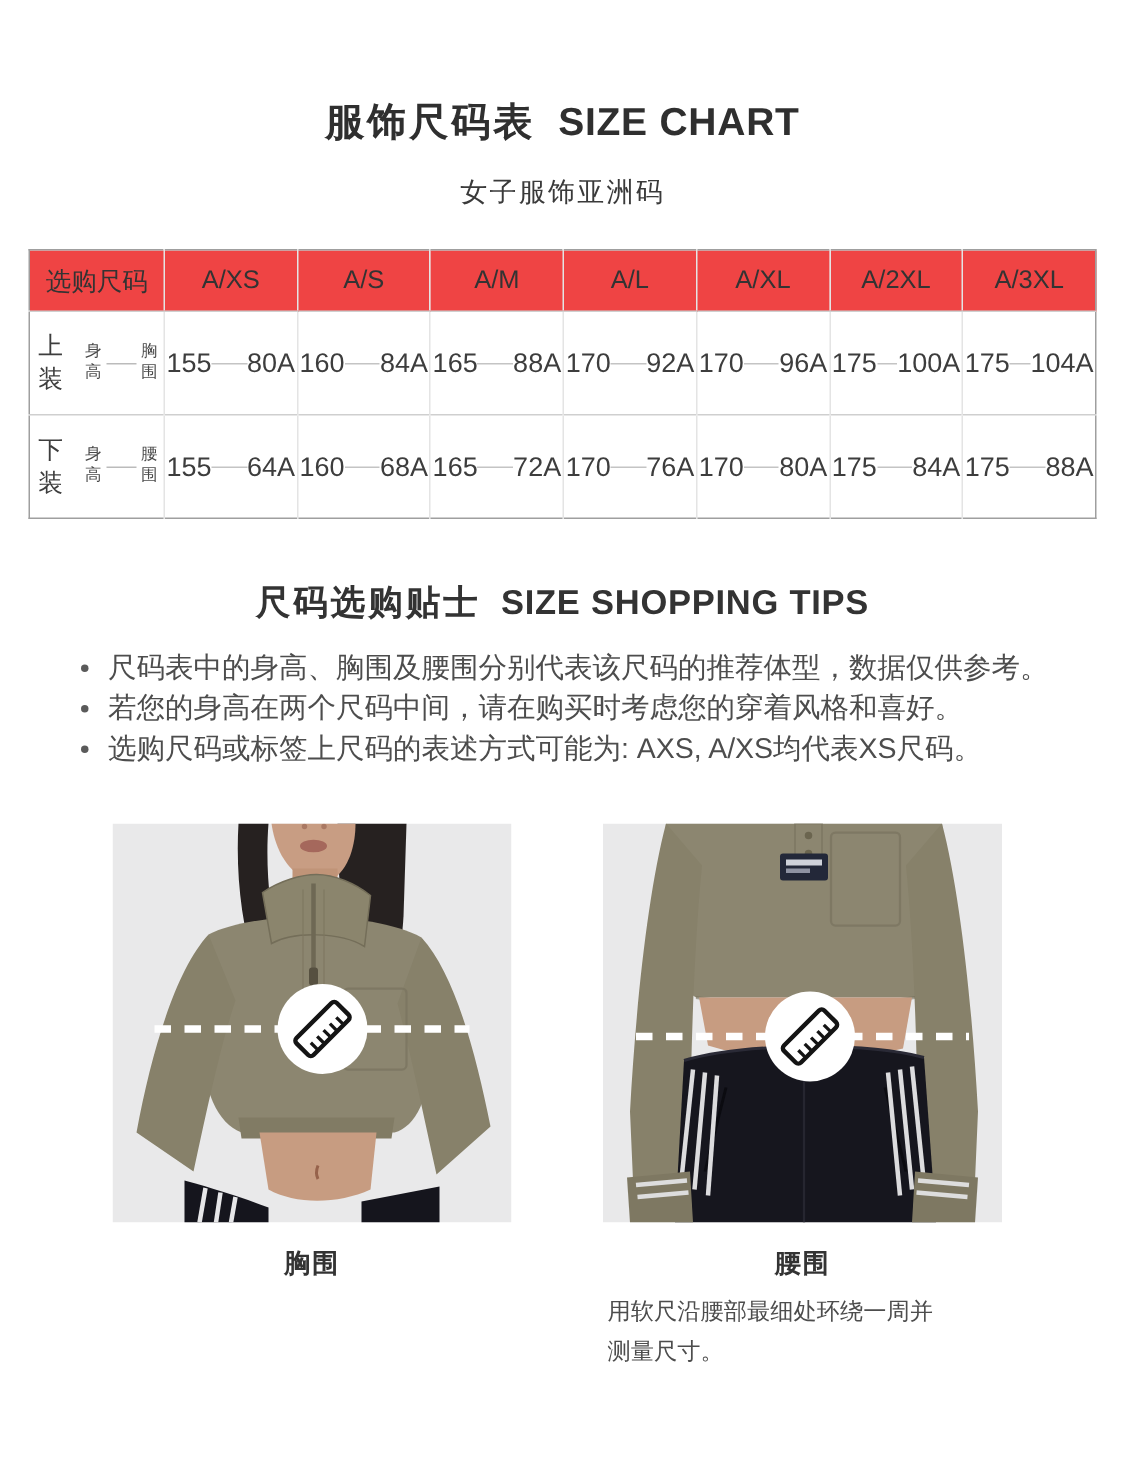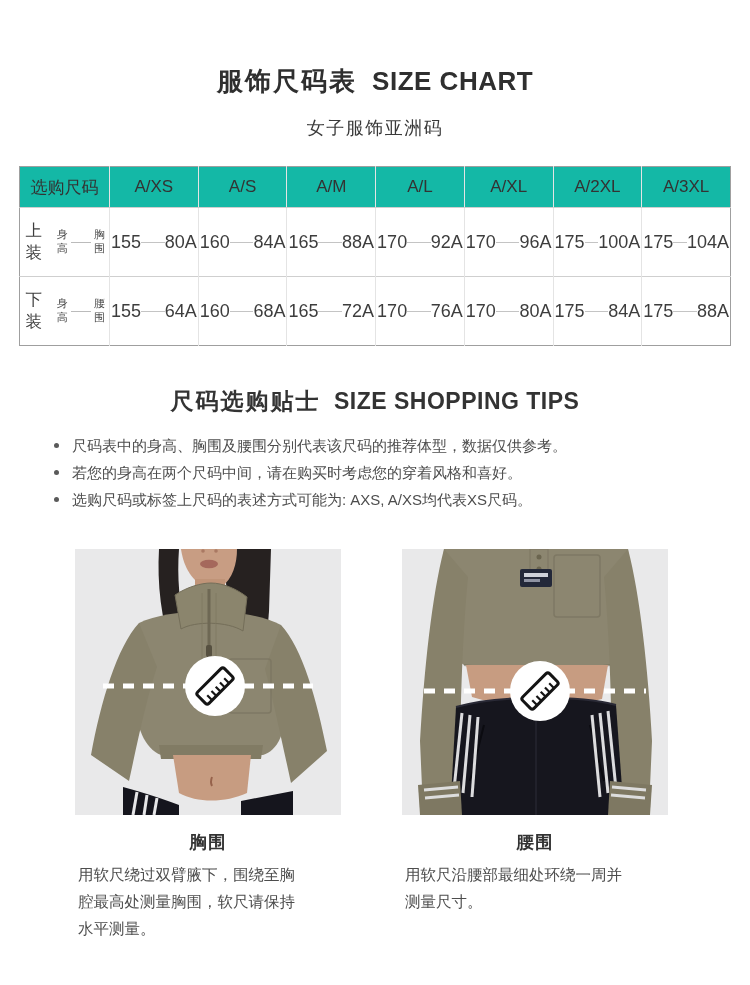--- a/index.html
+++ b/index.html
@@ -6,39 +6,39 @@
   body{width:750px;font-family:"Liberation Sans","DejaVu Sans",sans-serif;color:#333;}
   .page{width:750px;padding-bottom:25px;}
 
   .title{margin:0;padding-top:64px;text-align:center;font-size:26px;color:#2f2f2f;}
   .title .zh{font-weight:700;letter-spacing:2px;}
   .title .en{font-weight:600;margin-left:8px;letter-spacing:.5px;}
   .subtitle{margin-top:17px;text-align:center;font-size:18px;font-weight:500;color:#3a3a3a;letter-spacing:1.5px;}
 
   table.size-table{margin:26px auto 0;width:712px;border-collapse:collapse;table-layout:fixed;border:1px solid #9f9f9f;}
   col.firstcol{width:90px;}
-  .size-table th{background:#14b8a6;height:38px;font-weight:400;font-size:17px;color:#333;border-bottom:1px solid #cfcfcf;}
+  .size-table th{background:#ef4444;height:38px;font-weight:400;font-size:17px;color:#333;border-bottom:1px solid #cfcfcf;}
   .size-table th+th,.size-table td+td{border-left:1px solid #e4e4e4;}
   .size-table tbody tr{height:69px;}
   .size-table tbody tr+tr td{border-top:1px solid #cfcfcf;}
   .size-table td{text-align:center;vertical-align:middle;font-size:18px;color:#3d3d3d;}
   .frac{display:flex;align-items:center;line-height:1.25;}
   .frac .bar{width:38px;height:1px;background:#c4c4c4;margin:2px 0;}
   .rowlabel{display:flex;align-items:center;justify-content:center;gap:7px;}
   .rowlabel .cat{font-size:16.5px;color:#3d3d3d;}
   .minifrac{display:flex;align-items:center;font-size:11px;color:#4a4a4a;line-height:1.25;}
   .minifrac .bar{width:26px;height:1px;background:#bbb;margin:1px 0;}
 
   .section-heading{margin:40px 16px 0;text-align:center;font-size:23px;color:#333;}
   .section-heading.measure{margin-top:22px;}
   .section-heading .zh{font-weight:700;letter-spacing:2px;}
   .section-heading .en{font-weight:600;margin-left:7px;letter-spacing:.5px;}
 
   ul.tips{list-style:none;margin:15px 0 0;padding:0 34px 0 54px;}
-  ul.tips li{display:flex;gap:13px;font-size:15px;line-height:27px;color:#4d4d4d;}
+  ul.tips li{display:flex;gap:13px;font-size:19px;line-height:27px;color:#4d4d4d;}
   .dot{flex:none;width:5px;height:5px;border-radius:50%;background:#5a5a5a;margin-top:11px;}
 
   .figures{display:flex;gap:61px;margin:36px 0 0 75px;}
   .figures figure{margin:0;width:266px;}
   .photo{width:266px;height:266px;display:block;}
   figcaption{margin-top:15px;text-align:center;font-size:17.5px;font-weight:700;color:#333;letter-spacing:1px;}
   .figure-desc{margin:7px 0 0;padding-left:3px;width:228px;font-size:15.5px;line-height:27px;color:#4d4d4d;}
 </style>
 </head>
 <body>
@@ -255,21 +255,20 @@
           <g stroke="#141414" stroke-width="2.2">
             <line x1="-12" y1="7" x2="-12" y2="1"></line>
             <line x1="-6" y1="7" x2="-6" y2="1"></line>
             <line x1="0" y1="7" x2="0" y2="1"></line>
             <line x1="6" y1="7" x2="6" y2="1"></line>
             <line x1="12" y1="7" x2="12" y2="1"></line>
           </g>
         </g>
       </svg>
       <figcaption>胸围</figcaption>
-      <p class="figure-desc">用软尺绕过双臂腋下，围绕至胸腔最高处测量胸围，软尺请保持水平测量。</p>
     </figure>
 
     <figure>
       <svg class="photo" viewBox="0 0 266 266" xmlns="http://www.w3.org/2000/svg">
         <rect x="0" y="0" width="266" height="266" fill="#e9e9ea"></rect>
         <g>
           <path d="M42,0 L226,0 L230,56 C230,92 222,110 208,116 L62,116 C48,108 40,86 38,52 Z" fill="#8c8670"></path>
           <path d="M42,0 C30,46 22,120 18,192 L20,238 L58,234 C58,170 60,90 66,28 Z" fill="#87816a"></path>
           <path d="M226,0 C238,46 246,120 250,192 L248,238 L210,234 C210,170 208,90 202,28 Z" fill="#87816a"></path>
           <path d="M62,116 Q134,128 208,116" stroke="#776f5a" stroke-width="2" fill="none" opacity="0.6"></path>

